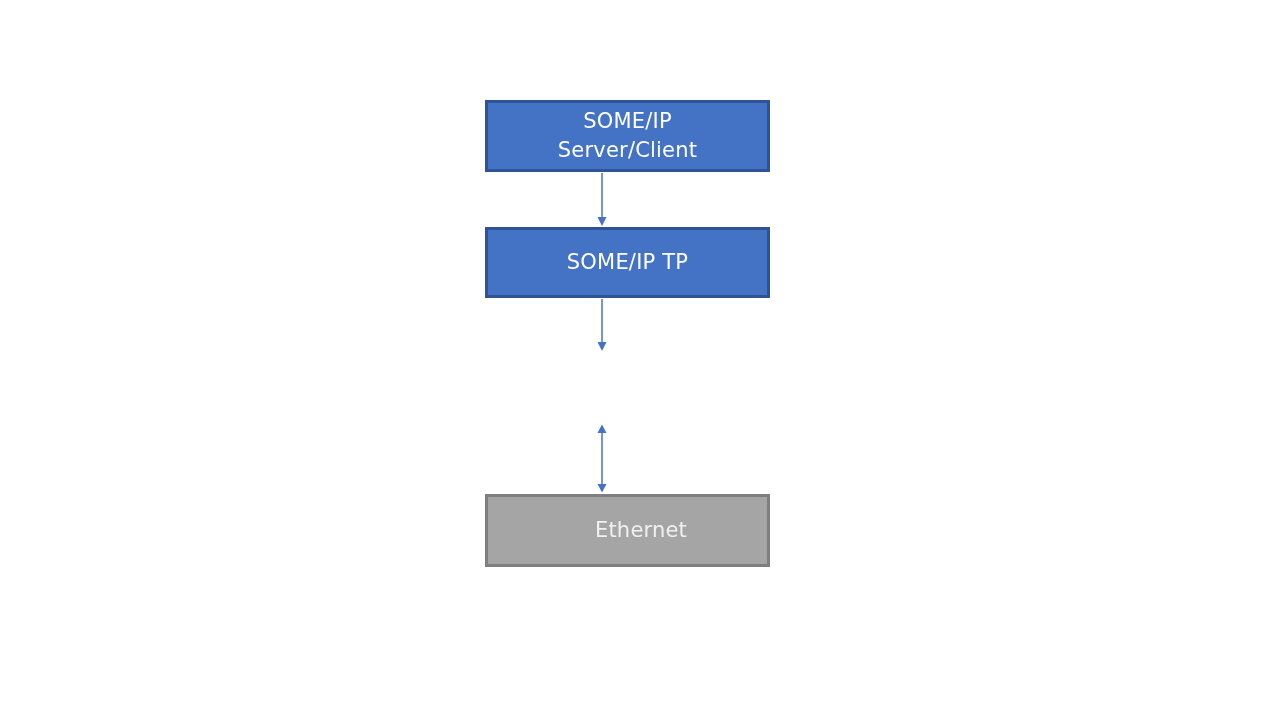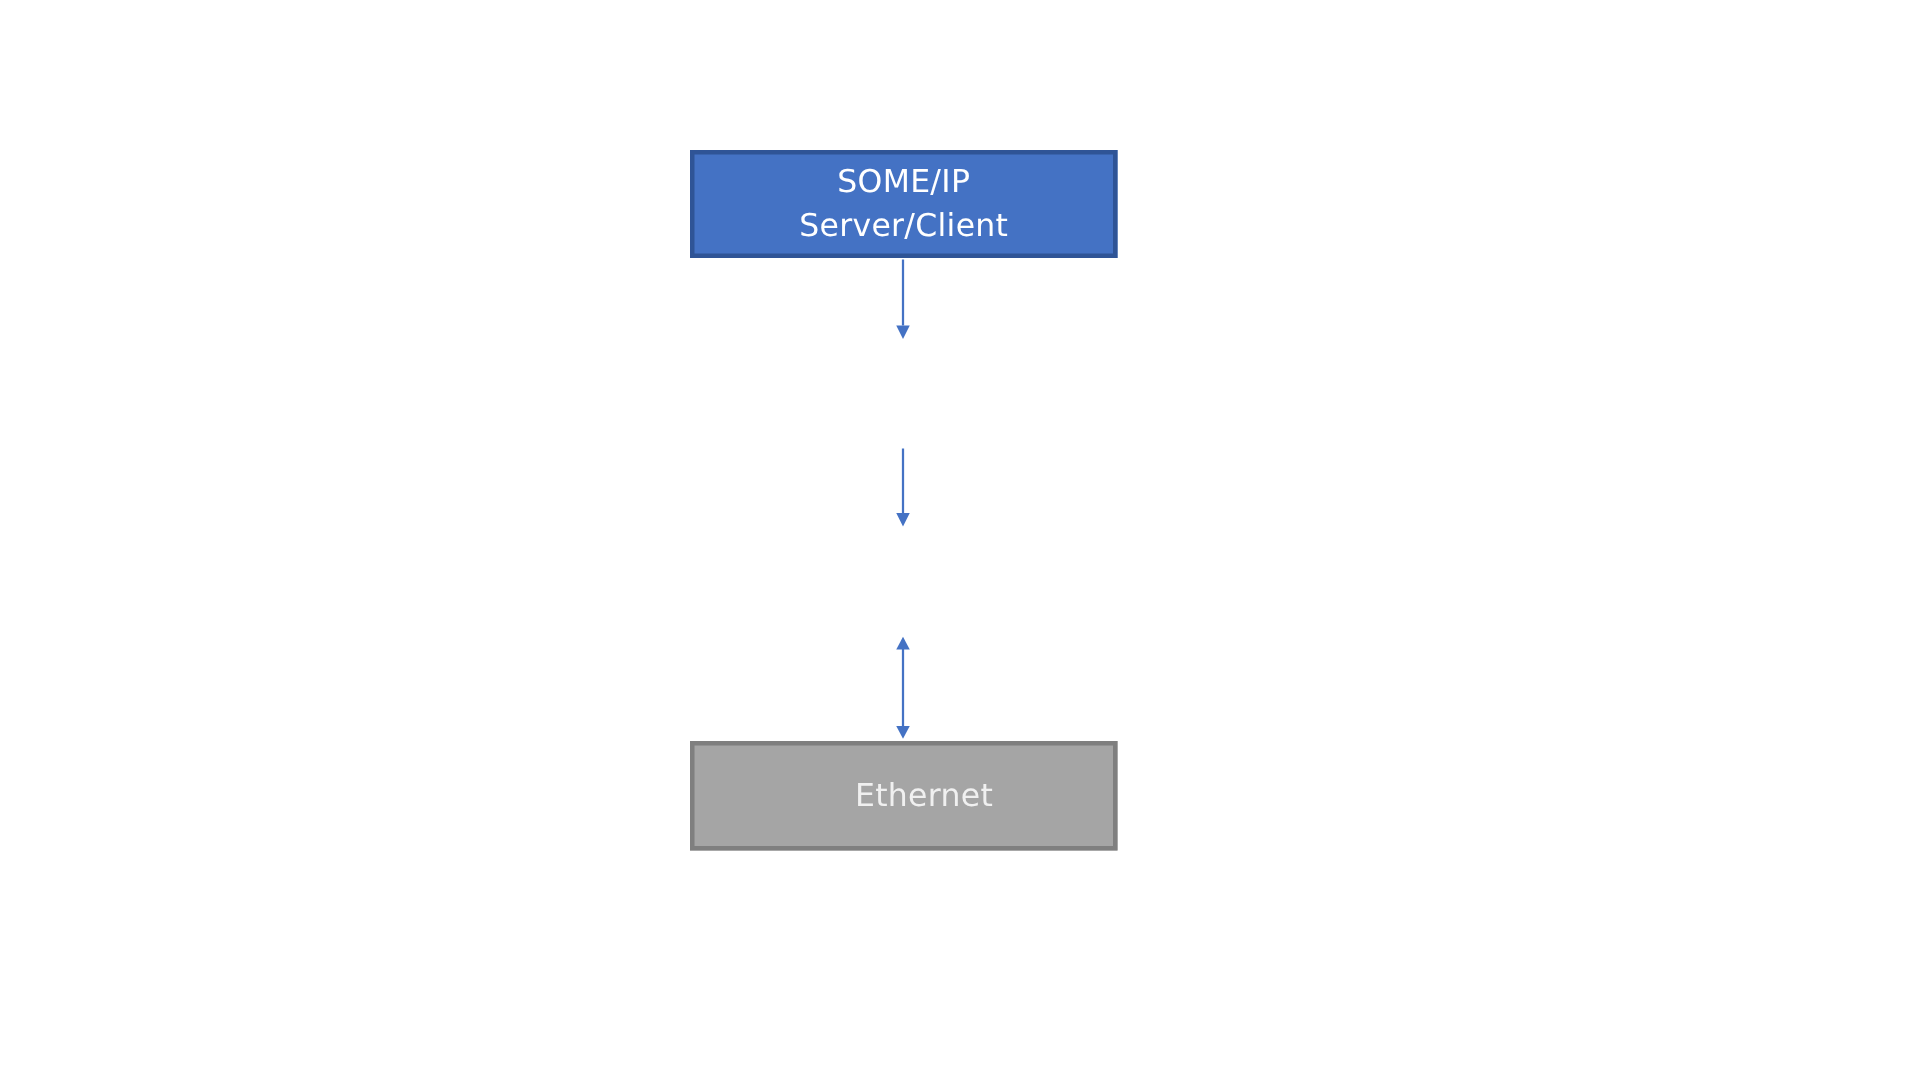--- a/index.html
+++ b/index.html
@@ -16,21 +16,21 @@
   }
   .canvas {
     position: absolute;
     left: 0;
     top: 0;
     width: 1280px;
     height: 720px;
   }
   .node {
     position: absolute;
-    left: 460px;
+    left: 485px;
     width: 285px;
     box-sizing: border-box;
     display: flex;
     align-items: center;
     justify-content: center;
     text-align: center;
     font-size: 21px;
     line-height: 29px;
     white-space: pre-line;
     letter-spacing: 0.2px;
@@ -86,17 +86,18 @@
     <g>
       <polygon class="arrowhead" points="597.5,433 606.5,433 602,424.5"></polygon>
       <line class="connector-line" x1="602" y1="432" x2="602" y2="485"></line>
       <polygon class="arrowhead" points="597.5,484 606.5,484 602,492.5"></polygon>
     </g>
   </svg>
 
   <div class="node blue" id="box-0">SOME/IP
 Server/Client</div>
 
+  <div class="node blue" id="box-1">SOME/IP TP</div>
 
 
   <div class="node gray" id="box-3">Ethernet</div>
 
 </div>
 
 </body></html>

